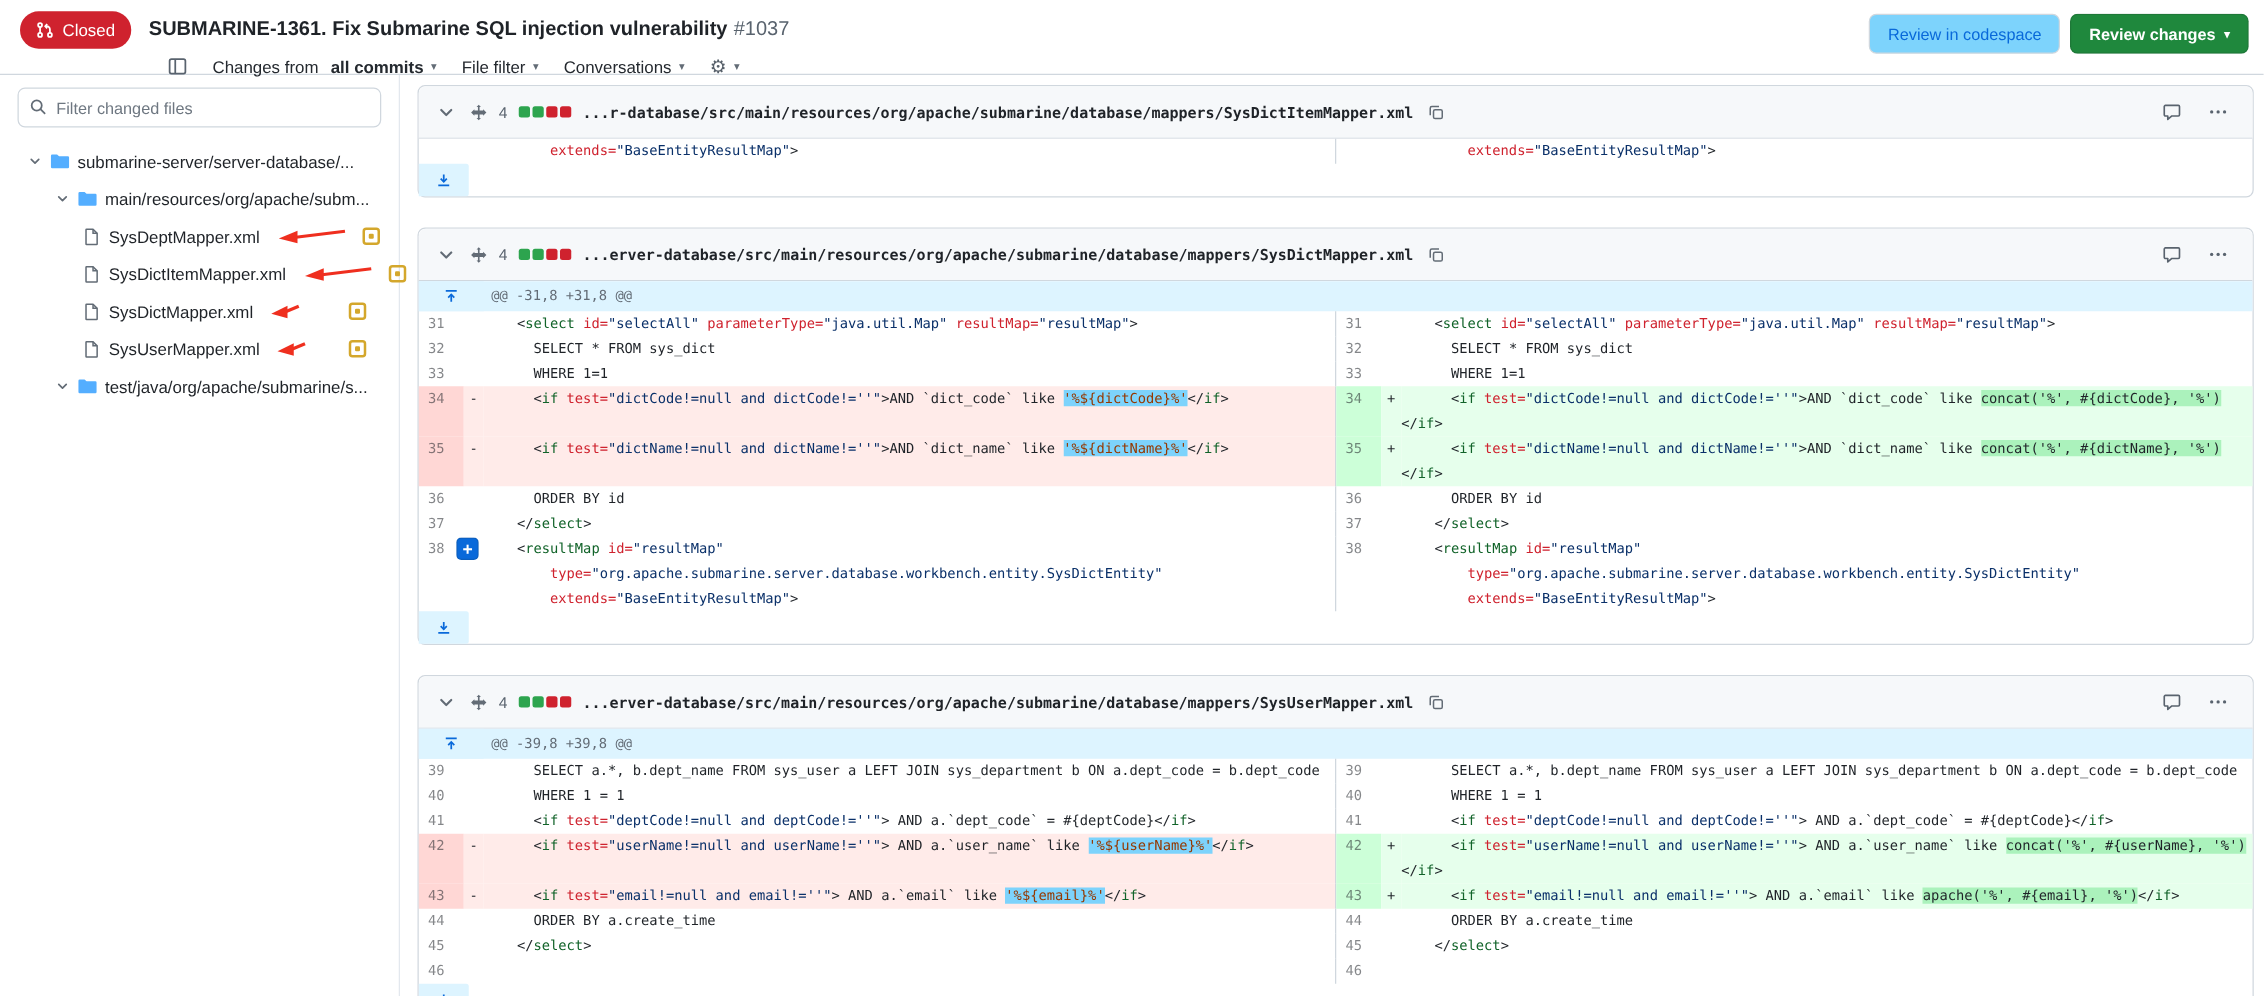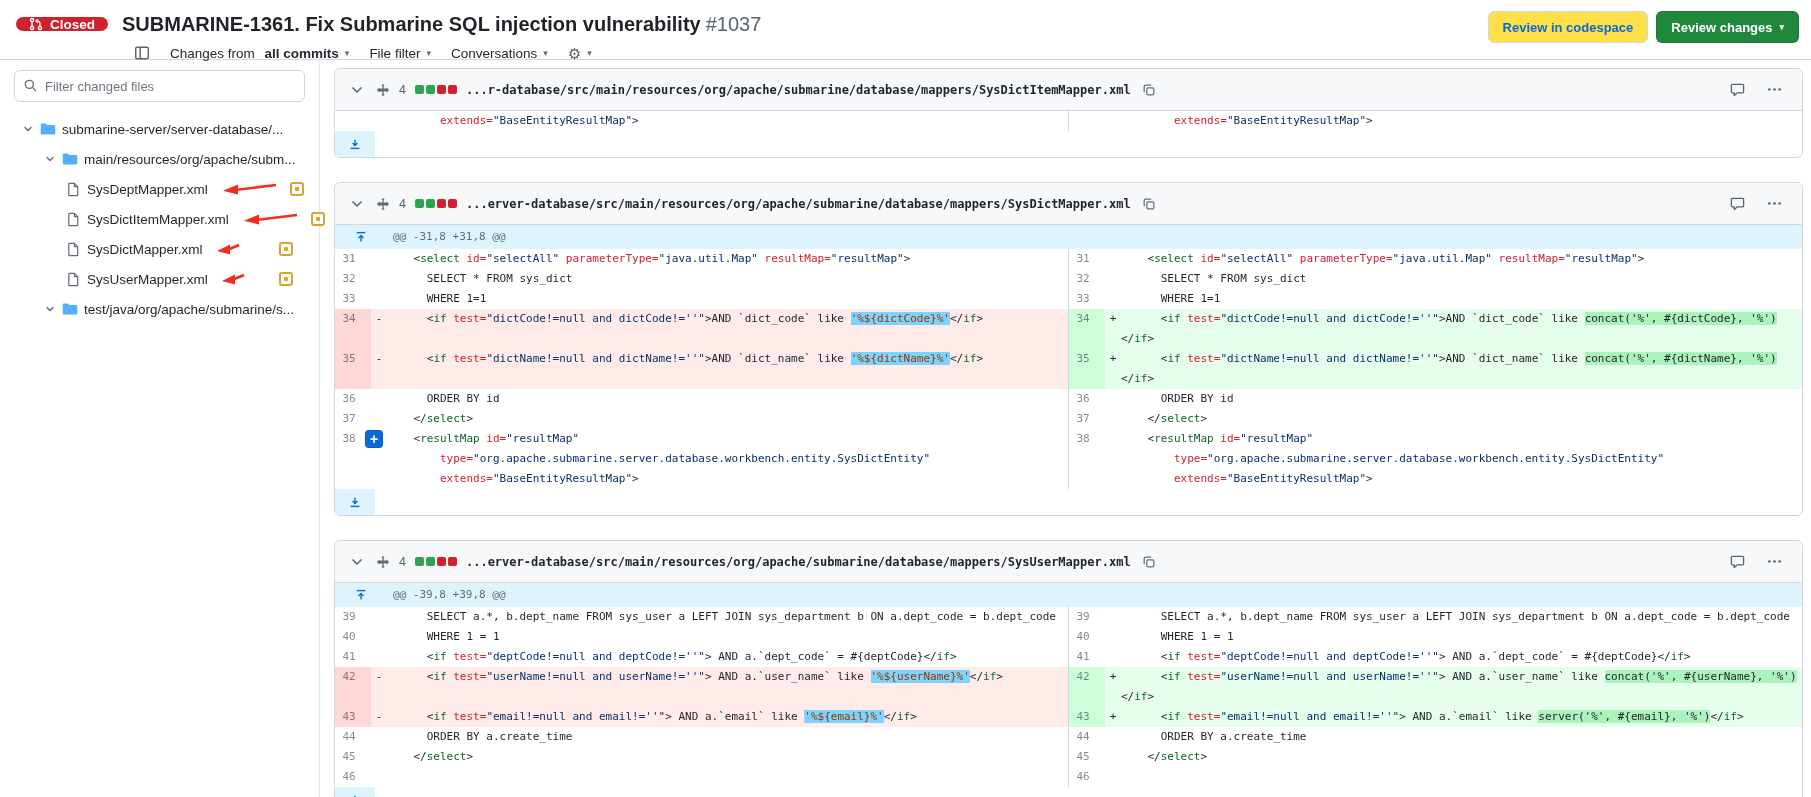--- a/index.html
+++ b/index.html
@@ -3,26 +3,26 @@
 <meta charset="utf-8">
 <style>
   *{box-sizing:border-box;margin:0;padding:0}
   html,body{overflow:hidden}
   body{width:1811px;height:797px;background:#fff;font-family:"Liberation Sans",sans-serif;color:#1f2328}
 
   
   header{height:60px;border-bottom:1px solid #d0d7de;position:relative;padding:8px 16px 0}
   .hrow1{display:flex;align-items:center;gap:14px;height:32px}
   .state-badge{display:inline-flex;align-items:center;gap:7px;background:#cf222e;color:#fff;
-    font-size:13.5px;font-weight:700;height:14px;padding:0 13px;border-radius:16px;flex:none}
-  .pr-title{font-size:20px;font-weight:700;color:#1f2328;white-space:nowrap}
+    font-size:13.5px;font-weight:400;height:30px;padding:0 13px;border-radius:16px;flex:none}
+  .pr-title{font-size:16px;font-weight:700;color:#1f2328;white-space:nowrap}
   .pr-number{color:#59636e;font-weight:400;margin-left:5px}
   .hbtns{position:absolute;right:12px;top:11px;display:flex;gap:8px}
   .btn{height:32px;border-radius:6px;font-family:"Liberation Sans",sans-serif;font-size:13px;padding:0 14px;cursor:pointer}
-  .btn-codespace{background:#fde047;border:1px solid #d0d7de;color:#0969da;font-weight:700}
+  .btn-codespace{background:#7dd3fc;border:1px solid #d0d7de;color:#0969da;font-weight:400}
   .btn-green{background:#1f883d;border:1px solid rgba(27,31,36,.15);color:#fff;display:flex;align-items:center;gap:7px;font-weight:700}
   .hrow2{display:flex;align-items:center;gap:20px;padding-left:118px;height:26px}
   .menu-btn{background:none;border:0;font-family:"Liberation Sans",sans-serif;font-size:13.5px;color:#24292f;
     display:flex;align-items:center;gap:3px;cursor:pointer;padding:0}
   .strong{font-weight:700}
   .caret{font-size:9px;color:#636c76;margin-left:3px}
   .caret-w{font-size:9px;color:#fff}
   .icon-btn{background:none;border:0;cursor:pointer;display:flex;align-items:center;padding:0}
   .gear{font-size:15px;color:#57606a;line-height:1}
 
@@ -599,21 +599,21 @@
           </div>
           <div class="drow">
             <div class="dside left t-del">
               <span class="gnum">43</span>
               <span class="gmark">-</span>
               <span class="code"><span class="c-p">      &lt;</span><span class="c-t">if</span><span class="c-p"> </span><span class="c-a">test=</span><span class="c-s">"email!=null and email!=''"</span><span class="c-p">&gt; AND a.`email` like </span><span class="c-hd">'%${email}%'</span><span class="c-p">&lt;/</span><span class="c-t">if</span><span class="c-p">&gt;</span></span>
             </div>
             <div class="dside right t-add">
               <span class="gnum">43</span>
               <span class="gmark">+</span>
-              <span class="code"><span class="c-p">      &lt;</span><span class="c-t">if</span><span class="c-p"> </span><span class="c-a">test=</span><span class="c-s">"email!=null and email!=''"</span><span class="c-p">&gt; AND a.`email` like </span><span class="c-ha">server('%', #{email}, '%')</span><span class="c-p">&lt;/</span><span class="c-t">if</span><span class="c-p">&gt;</span></span>
+              <span class="code"><span class="c-p">      &lt;</span><span class="c-t">if</span><span class="c-p"> </span><span class="c-a">test=</span><span class="c-s">"email!=null and email!=''"</span><span class="c-p">&gt; AND a.`email` like </span><span class="c-ha">apache('%', #{email}, '%')</span><span class="c-p">&lt;/</span><span class="c-t">if</span><span class="c-p">&gt;</span></span>
             </div>
           </div>
           <div class="drow">
             <div class="dside left t-ctx">
               <span class="gnum">44</span>
               <span class="gmark"></span>
               <span class="code"><span class="c-p">      ORDER BY a.create_time</span></span>
             </div>
             <div class="dside right t-ctx">
               <span class="gnum">44</span>

